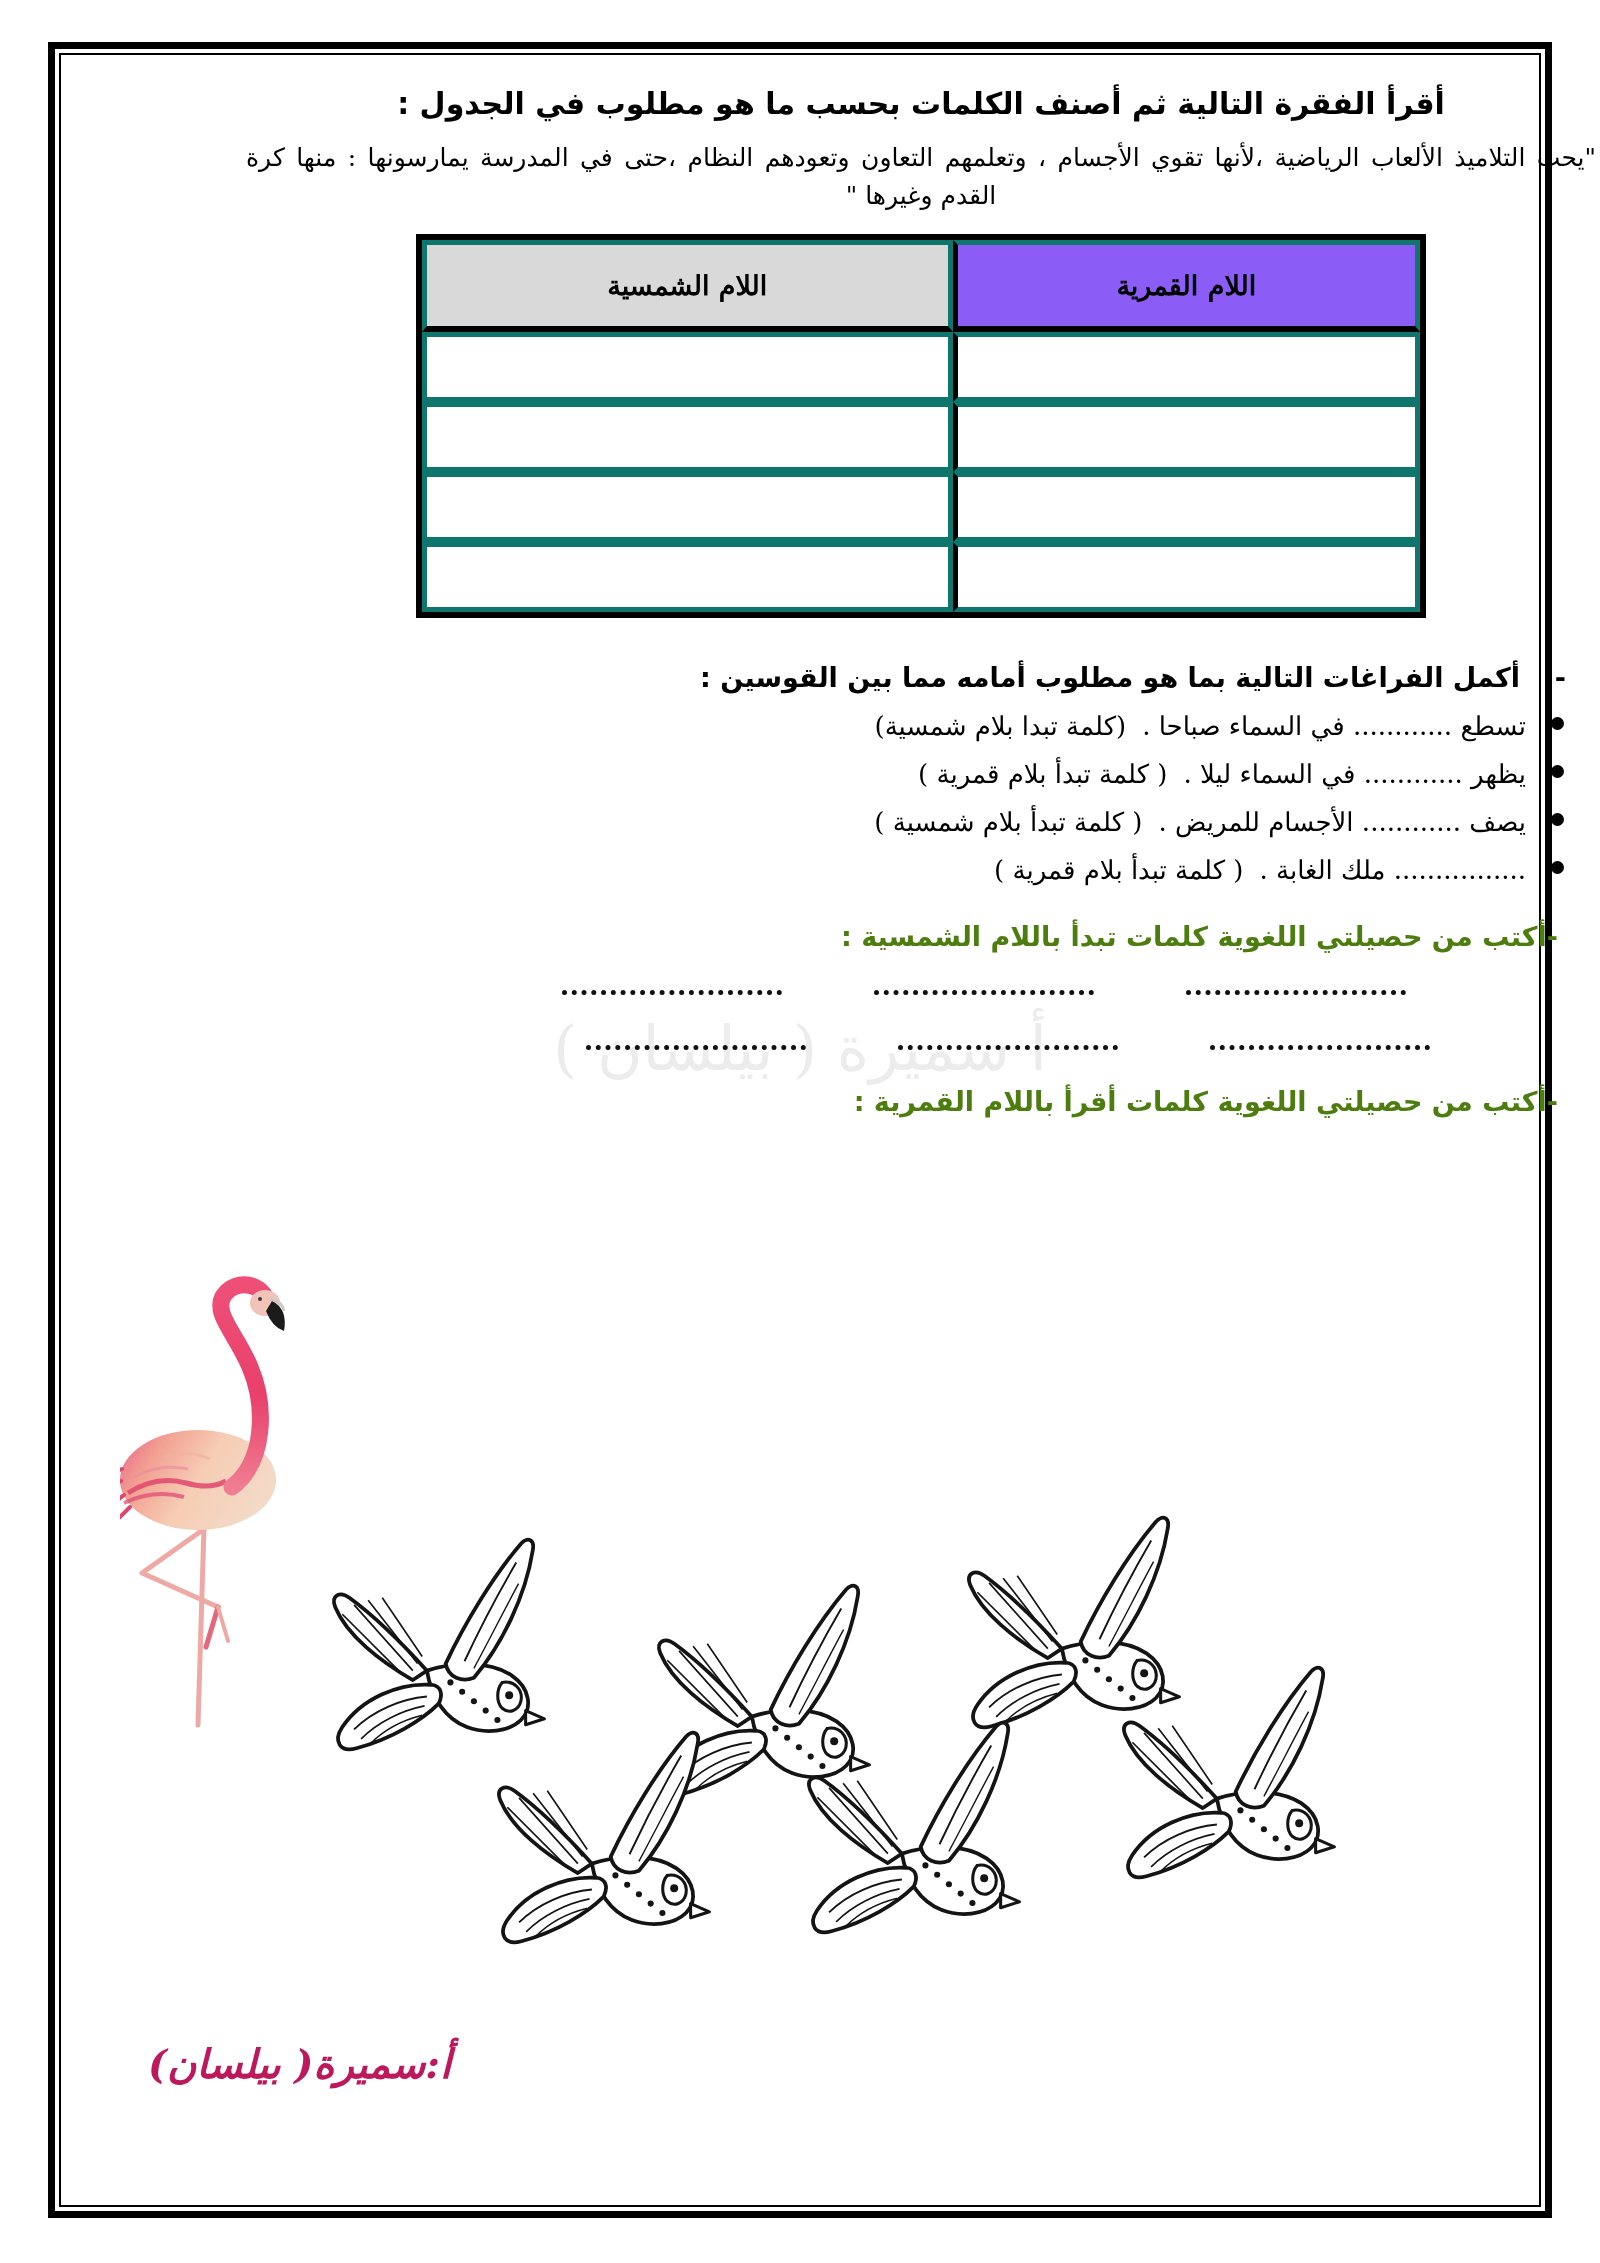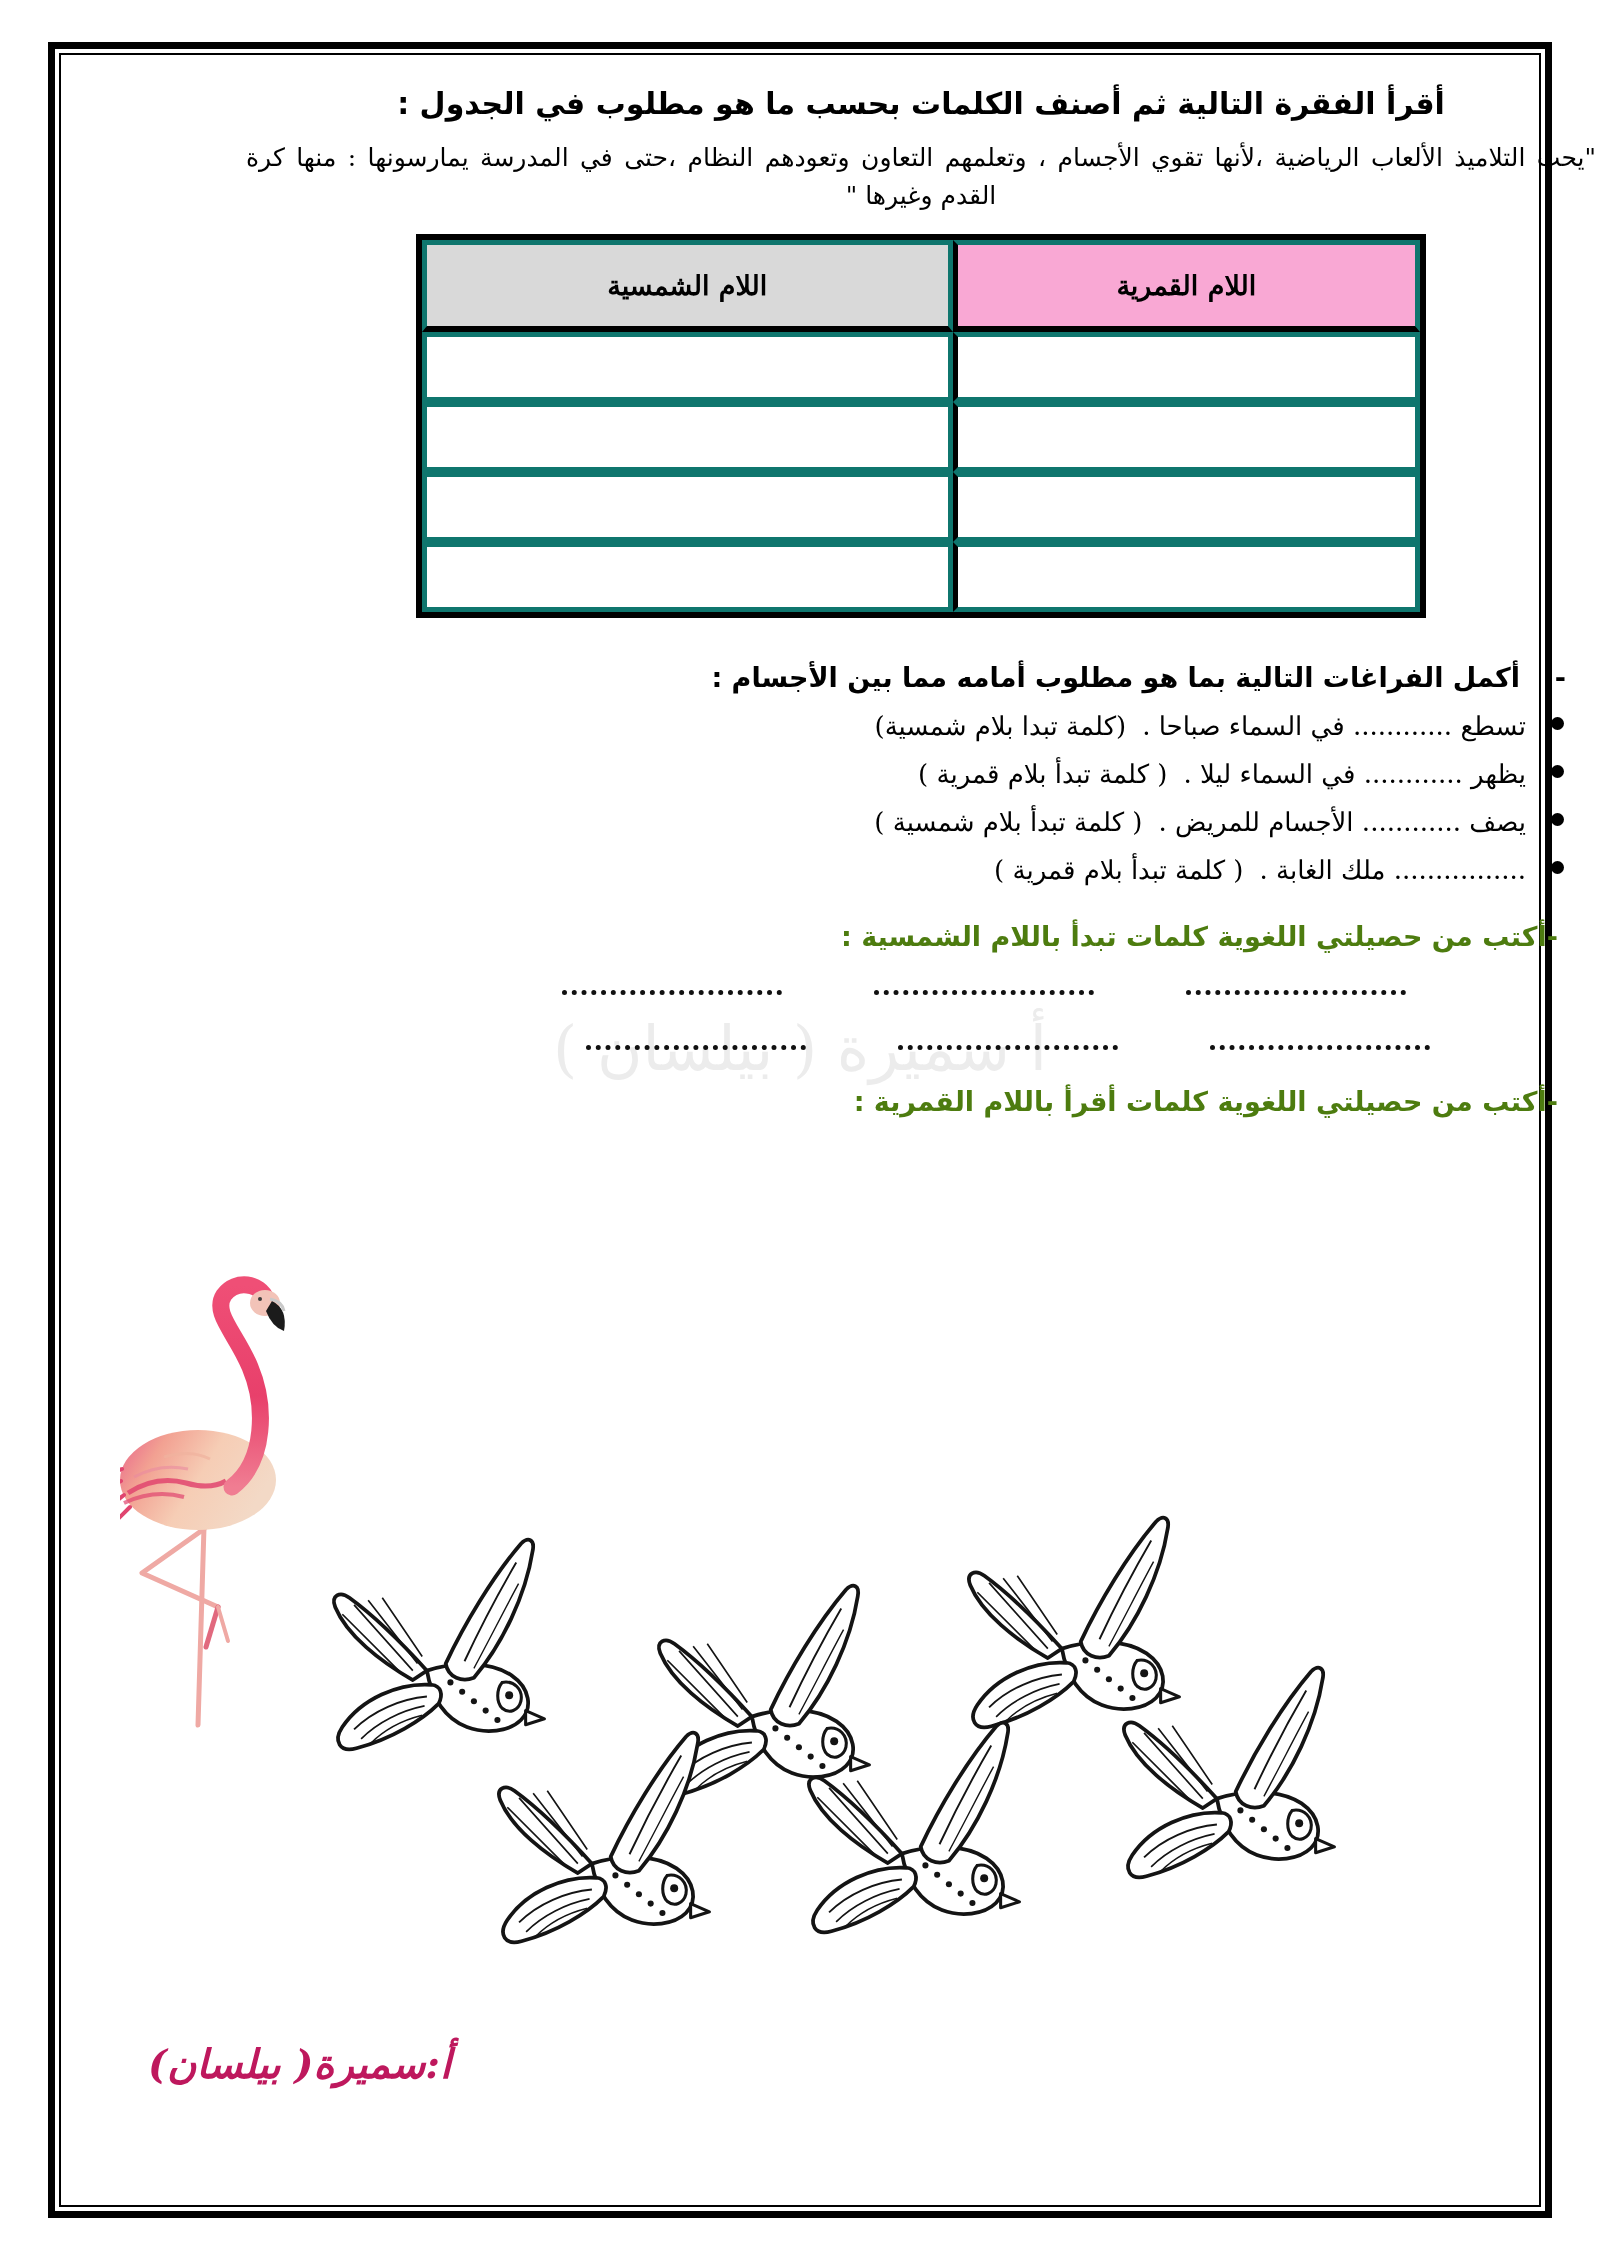--- a/index.html
+++ b/index.html
@@ -91,21 +91,21 @@
     vertical-align: middle;
     box-sizing: border-box;
   }
   table.classify th {
     font-family: "DejaVu Serif", "Liberation Serif", serif;
     font-weight: bold;
     font-size: 27px;
     height: 92px;
     border-bottom: 6px solid #000;
   }
-  table.classify th.col-qamariya { background: #f9a8d4; }
+  table.classify th.col-qamariya { background: #8b5cf6; }
   table.classify th.col-shamsiya { background: #D9D9D9; }
   table.classify th.col-qamariya,
   table.classify td.cell-qamariya { border-left: 5px solid #000; }
 
   
   .instruction {
     font-family: "DejaVu Sans", "Liberation Sans", sans-serif;
     font-weight: bold;
     font-size: 27px;
     color: #000;
@@ -282,21 +282,21 @@
         <tr>
           <td class="cell-qamariya"></td>
           <td class="cell-shamsiya"></td>
         </tr>
       </tbody>
     </table>
   </div>
 
   <div class="instruction">
     <span class="dash">-</span>
-    <span>أكمل الفراغات التالية بما هو مطلوب أمامه مما بين الأجسام :</span>
+    <span>أكمل الفراغات التالية بما هو مطلوب أمامه مما بين القوسين :</span>
   </div>
 
   <ul class="fill-list">
     <li class="indent1">
       <span class="bullet"></span>
       <span class="li-row">
         <span class="li-stem">تسطع ............ في السماء صباحا .</span>
         <span class="li-hint">(كلمة تبدا بلام شمسية)</span>
       </span>
     </li>

